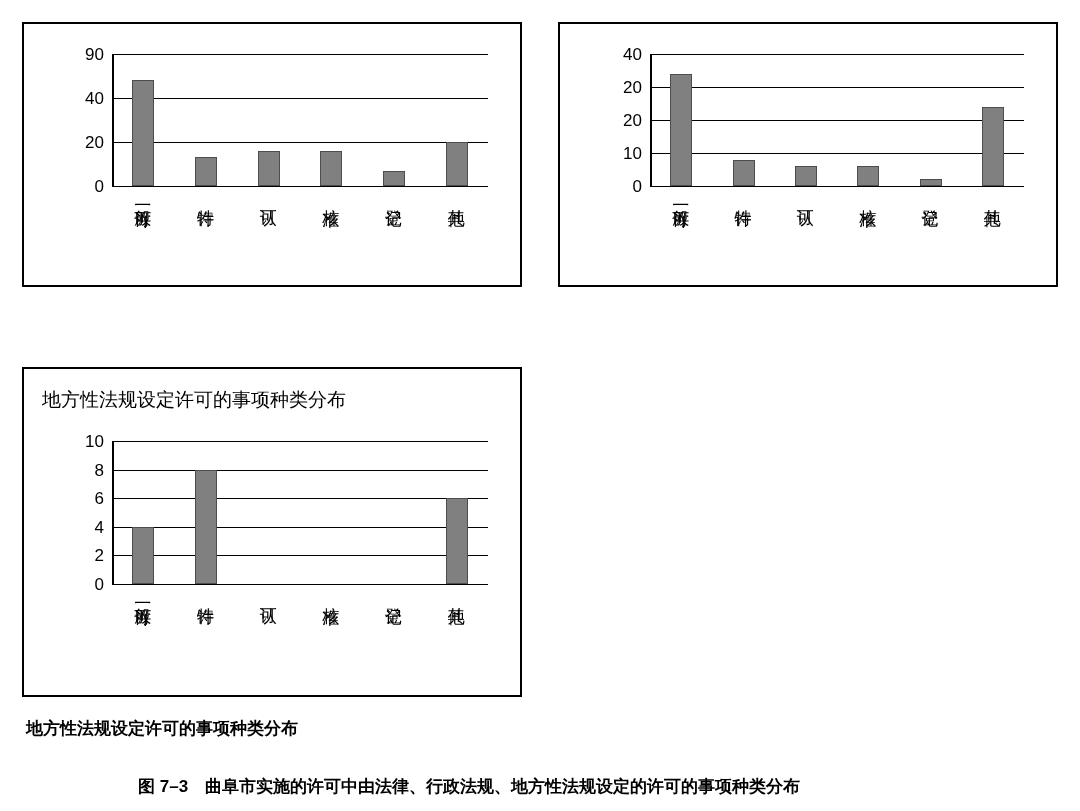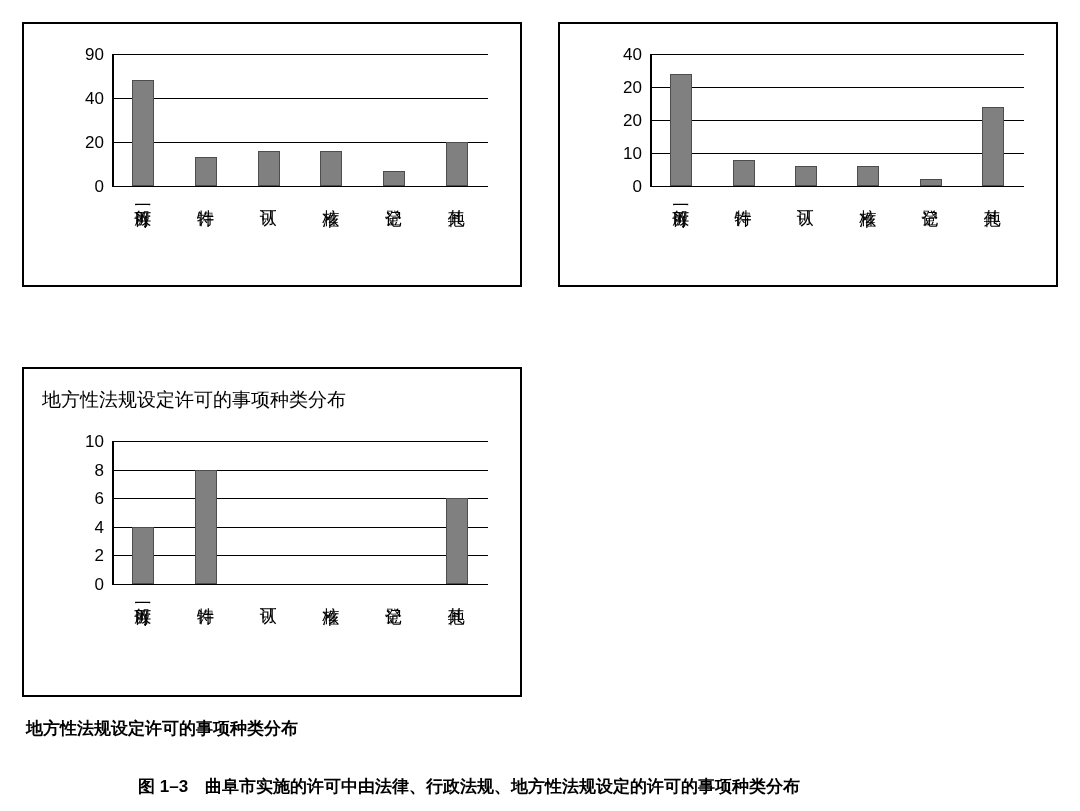--- a/index.html
+++ b/index.html
@@ -166,13 +166,13 @@
         <div class="xlabel" style="left: 147.667px; top: 153px;">认可</div>
         <div class="xlabel" style="left: 210.333px; top: 153px;">核准</div>
         <div class="xlabel" style="left: 273px; top: 153px;">登记</div>
         <div class="bar" style="left: 333.667px; width: 22px; height: 85.8px; top: 57.2px;"></div>
         <div class="xlabel" style="left: 335.667px; top: 153px;">其他</div>
       </div>
   </div>
   <div class="caption" style="left:-110px; top:350px; width:500px;">地方性法规设定许可的事项种类分布</div>
 </div>
 
-<div class="fig-caption" style="left:138px; top:775px;">图 1–3　曲阜市实施的许可中由法律、行政法规、地方性法规设定的许可的事项种类分布</div>
+<div class="fig-caption" style="left:138px; top:775px;">图 7–3　曲阜市实施的许可中由法律、行政法规、地方性法规设定的许可的事项种类分布</div>
 
 </body></html>

